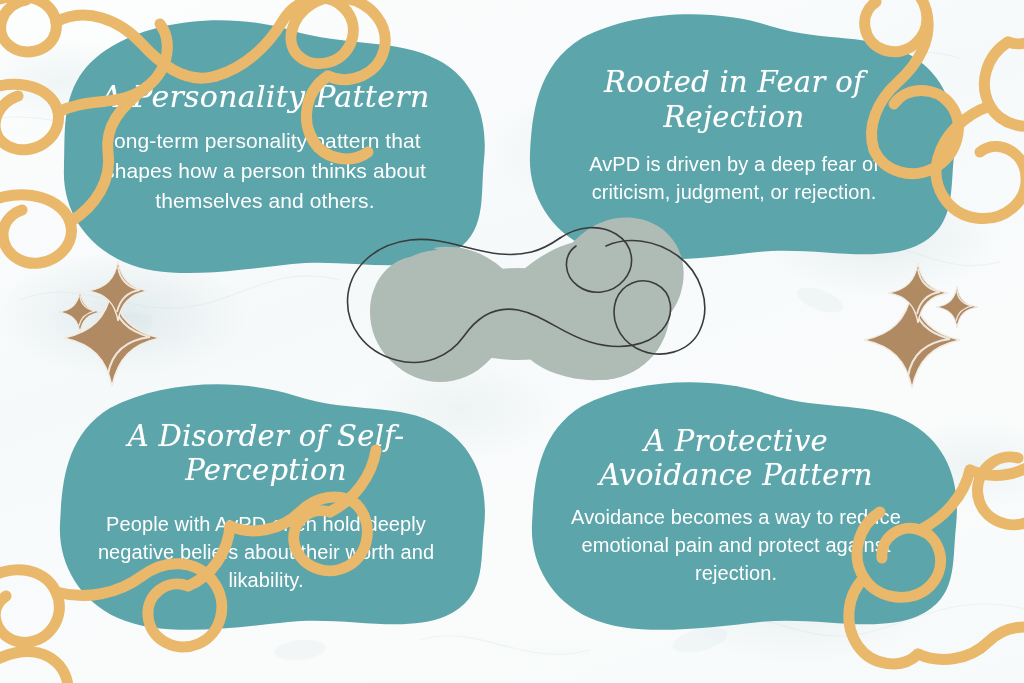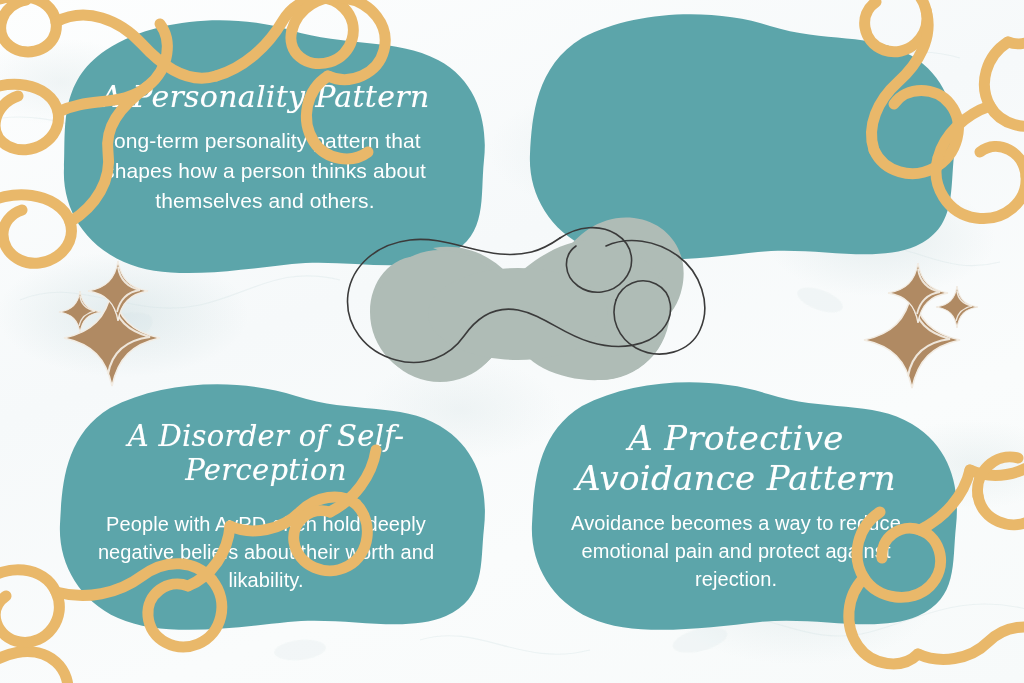--- a/index.html
+++ b/index.html
@@ -93,21 +93,21 @@
 
   
   #card-top-left    { left: 40px;  top: 20px;  width: 450px; height: 255px; padding: 0 56px; }
   #card-top-right   { left: 508px; top: 12px;  width: 452px; height: 248px; padding: 0 58px; }
   #card-bottom-left { left: 40px;  top: 382px; width: 452px; height: 250px; padding: 0 52px; }
   #card-bottom-right{ left: 510px; top: 380px; width: 452px; height: 252px; padding: 0 56px; }
 
   #card-top-left  .card-title { font-size: 30px; }
   #card-top-right .card-title { font-size: 29px; margin-bottom: 16px; }
   #card-bottom-left .card-title { font-size: 29px; margin-bottom: 22px; }
-  #card-bottom-right .card-title { font-size: 34px; margin-bottom: 10px; }
+  #card-bottom-right .card-title { font-size: 29px; margin-bottom: 10px; }
 
   #card-top-left  .card-body { font-size: 21px; }
   #card-top-right .card-body { font-size: 20px; }
   #card-bottom-left .card-body { font-size: 20px; }
   #card-bottom-right .card-body { font-size: 20px; }
 
   
   #center-ornament { position: absolute; left: 0; top: 0; z-index: 3; }
   #corner-deco     { z-index: 4; }
   #sparkle-deco    { z-index: 2; }
@@ -176,20 +176,24 @@
     </div>
   </div>
 
   <div class="card" id="card-top-right">
     <svg class="card-blob" viewBox="0 0 452 248" preserveAspectRatio="none">
       <path d="M74,26 C128,-2 206,-4 262,14 C316,31 364,20 404,44
                C442,67 450,108 446,144 C442,180 448,216 408,234
                C366,252 306,234 250,240 C194,246 124,256 80,236
                C40,218 20,180 22,142 C24,104 28,54 74,26 Z" fill="#5ca5aa"></path>
     </svg>
+    <div class="card-inner">
+      <h2 class="card-title">Rooted in Fear of Rejection</h2>
+      <p class="card-body">AvPD is driven by a deep fear of criticism, judgment, or rejection.</p>
+    </div>
   </div>
 
   <div class="card" id="card-bottom-left">
     <svg class="card-blob" viewBox="0 0 452 250" preserveAspectRatio="none">
       <path d="M70,26 C124,-2 200,-4 256,14 C312,32 360,20 400,44
                C440,68 448,110 444,146 C440,182 446,216 406,234
                C364,252 304,234 248,240 C192,246 122,256 78,236
                C38,218 18,180 20,142 C22,104 24,54 70,26 Z" fill="#5ca5aa"></path>
     </svg>
     <div class="card-inner">

